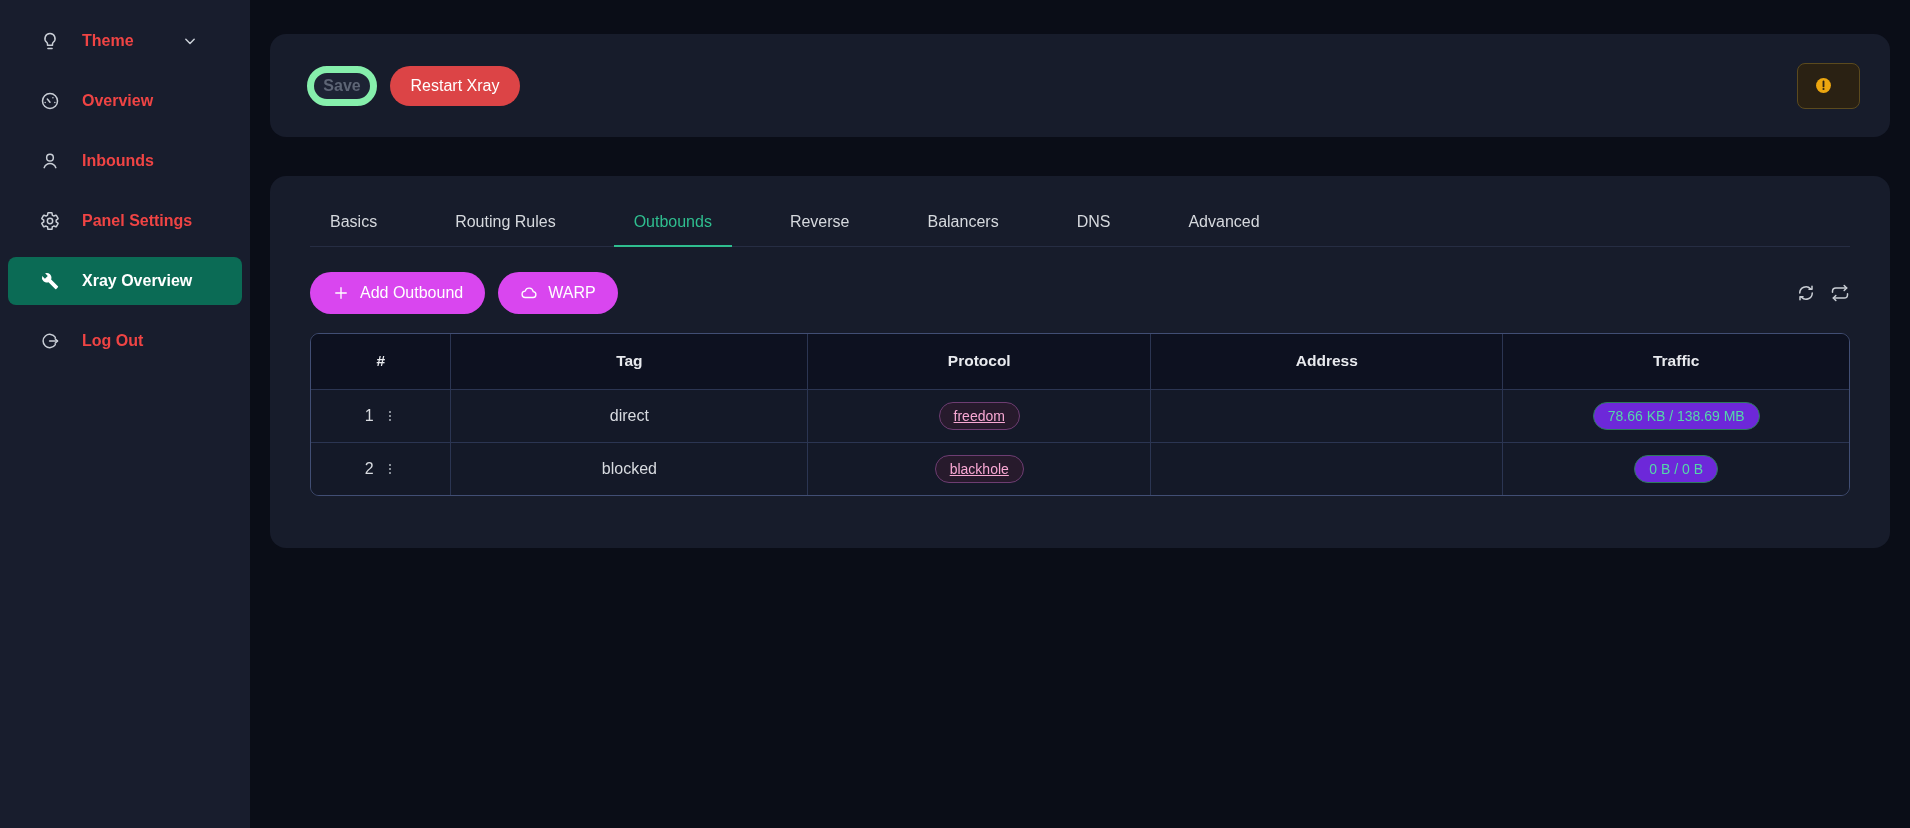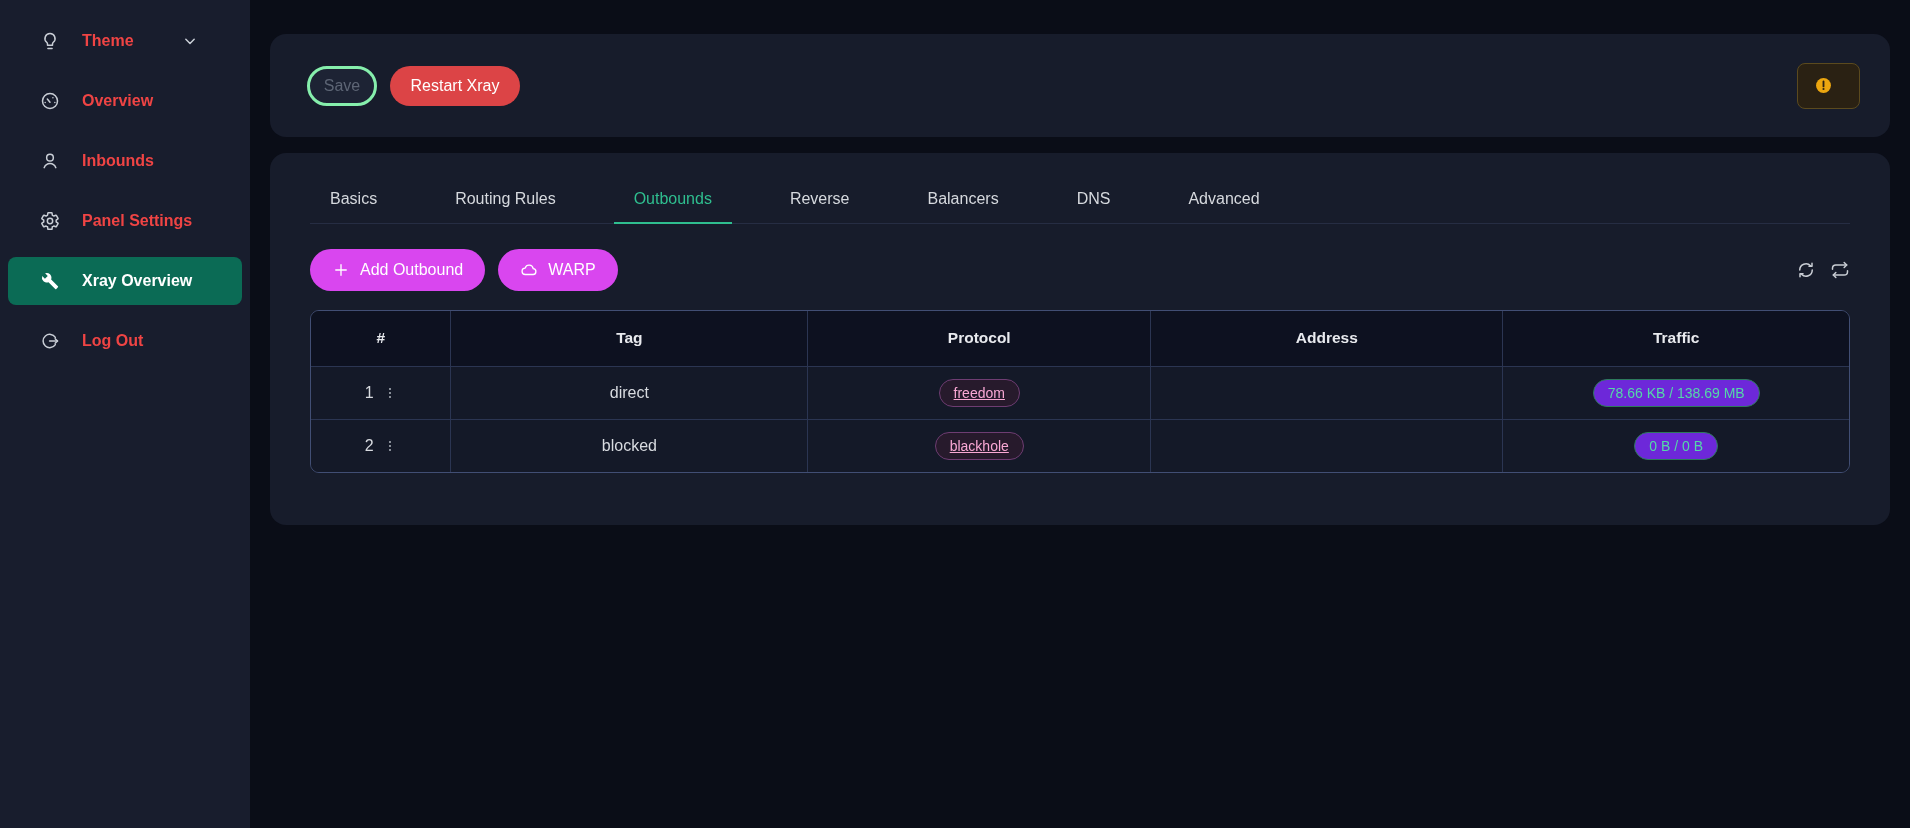--- a/index.html
+++ b/index.html
@@ -40,33 +40,33 @@
     display: flex; align-items: center;
     padding: 0 30px 0 37px;
   }
   .btn {
     height: 40px; border-radius: 20px; border: none;
     font-size: 16px; font-family: inherit; cursor: pointer;
     display: inline-flex; align-items: center; justify-content: center;
   }
   .btn-save {
     width: 70px; background: #1d2334;
-    border: 3px solid #86efac; color: #5d6575; cursor: not-allowed;
+    border: 7px solid #86efac; color: #5d6575; cursor: not-allowed; font-weight: bold;
   }
   .btn-restart { width: 130px; background: #dc4446; color: #ffffff; margin-left: 13px; }
   .alert {
     margin-left: auto; height: 46px;
     background: #2a2113; border: 1px solid #5b4a1e; border-radius: 8px;
     display: flex; align-items: center; padding: 0 17px;
     color: #e8e6e1; font-size: 15.5px;
   }
   .alert .icn { width: 17px; height: 17px; margin-right: 10px; flex-shrink: 0; display: inline-flex; }
 
   .content-card {
-    width: 1620px; height: 372px; margin-top: 16px;
+    width: 1620px; height: 372px; margin-top: 39px;
     background: #171c2b; border-radius: 16px;
     padding: 0 40px;
   }
 
   
   .tabs {
     display: flex; gap: 38px;
     padding-top: 37px;
     border-bottom: 1px solid #262d43;
   }

